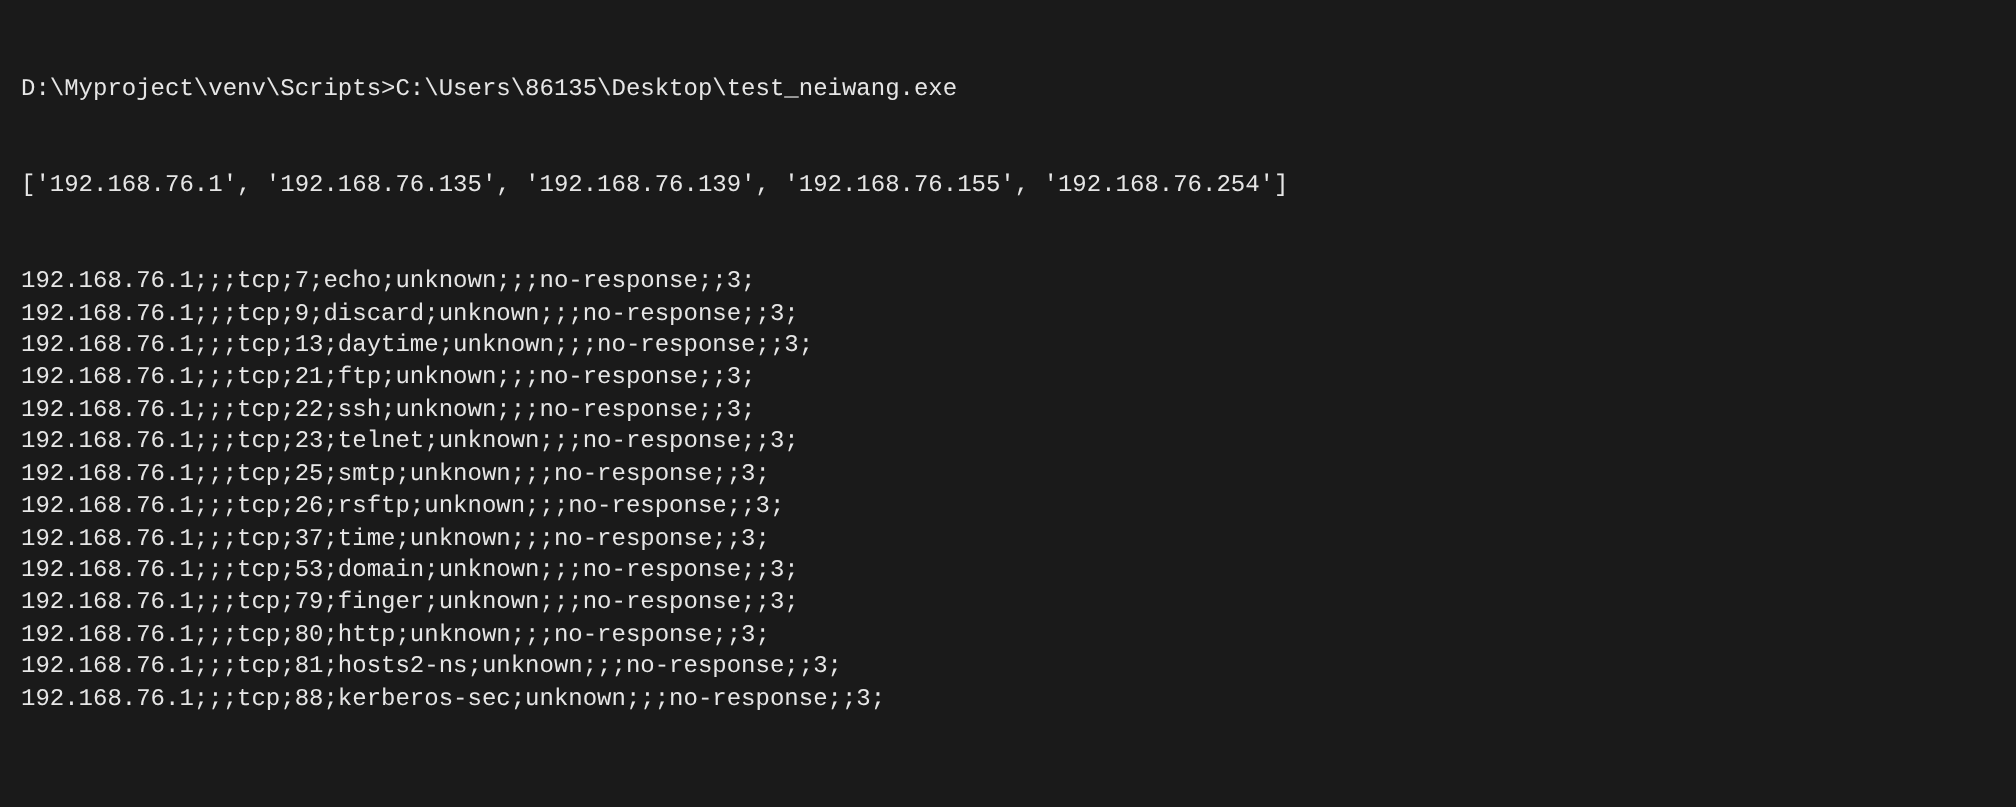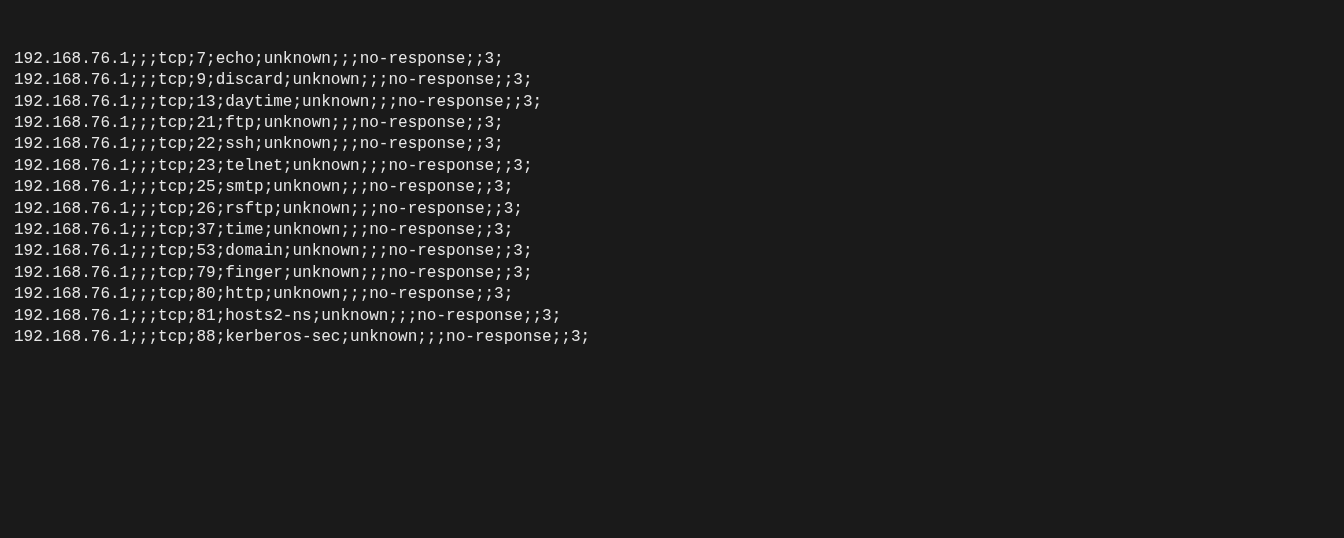--- a/index.html
+++ b/index.html
@@ -25,14 +25,16 @@
     color: #e6e6e6;
   }
   .line {
     display: block;
   }
 </style>
 </head>
 <body>
 
 <div class="terminal">
+  <span class="line prompt-line"><span>D:\Myproject\venv\Scripts&gt;</span><span>C:\Users\86135\Desktop\test_neiwang.exe</span></span>
+  <span class="line output-line">['192.168.76.1', '192.168.76.135', '192.168.76.139', '192.168.76.155', '192.168.76.254']</span>
   <span class="line output-line">192.168.76.1;;;tcp;7;echo;unknown;;;no-response;;3;</span><span class="line output-line">192.168.76.1;;;tcp;9;discard;unknown;;;no-response;;3;</span><span class="line output-line">192.168.76.1;;;tcp;13;daytime;unknown;;;no-response;;3;</span><span class="line output-line">192.168.76.1;;;tcp;21;ftp;unknown;;;no-response;;3;</span><span class="line output-line">192.168.76.1;;;tcp;22;ssh;unknown;;;no-response;;3;</span><span class="line output-line">192.168.76.1;;;tcp;23;telnet;unknown;;;no-response;;3;</span><span class="line output-line">192.168.76.1;;;tcp;25;smtp;unknown;;;no-response;;3;</span><span class="line output-line">192.168.76.1;;;tcp;26;rsftp;unknown;;;no-response;;3;</span><span class="line output-line">192.168.76.1;;;tcp;37;time;unknown;;;no-response;;3;</span><span class="line output-line">192.168.76.1;;;tcp;53;domain;unknown;;;no-response;;3;</span><span class="line output-line">192.168.76.1;;;tcp;79;finger;unknown;;;no-response;;3;</span><span class="line output-line">192.168.76.1;;;tcp;80;http;unknown;;;no-response;;3;</span><span class="line output-line">192.168.76.1;;;tcp;81;hosts2-ns;unknown;;;no-response;;3;</span><span class="line output-line">192.168.76.1;;;tcp;88;kerberos-sec;unknown;;;no-response;;3;</span>
 </div>
 
 </body></html>

